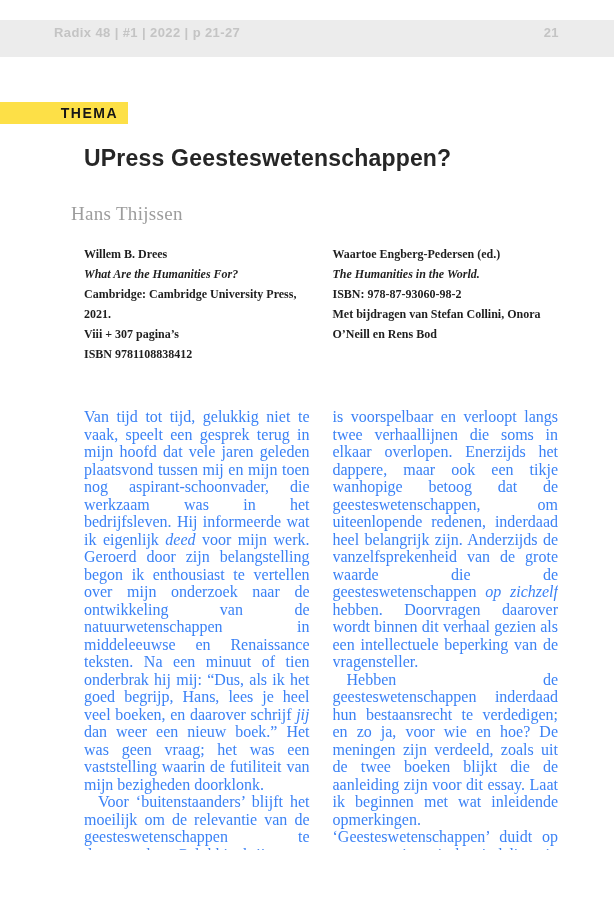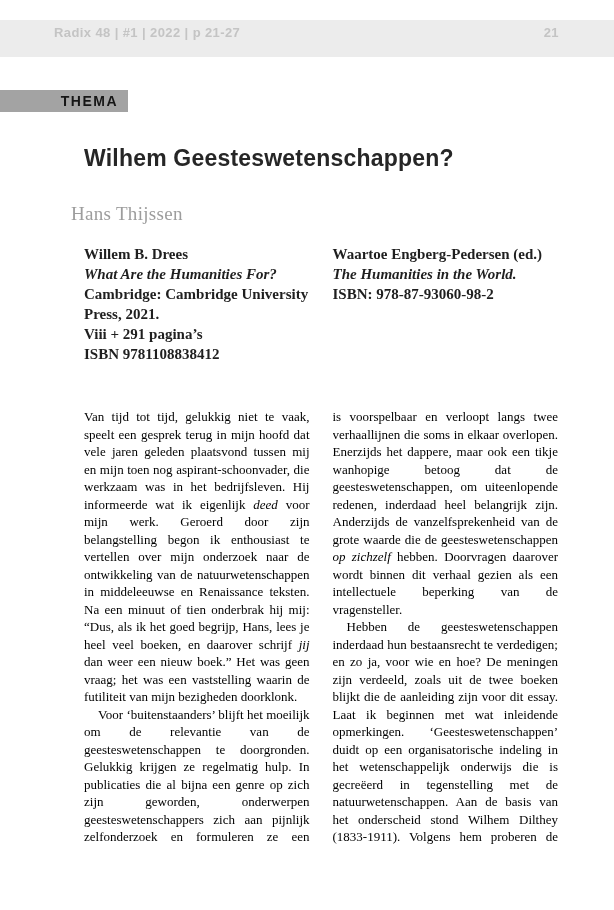--- a/index.html
+++ b/index.html
@@ -22,23 +22,23 @@
     align-items: center;
     padding: 0 55px 12px 54px;
     font-family: "Liberation Sans", sans-serif;
     font-weight: bold;
     font-size: 13px;
     letter-spacing: 0.4px;
     color: #c4c4c4;
   }
   .thema-band {
     position: absolute;
-    top: 90px; left: 0;
+    top: 102px; left: 0;
     width: 128px; height: 22px;
-    background: #a3a3a3;
+    background: #fde047;
     display: flex;
     align-items: center;
     justify-content: flex-end;
     padding-right: 10px;
   }
   .thema-band .label {
     font-family: "Liberation Sans", sans-serif;
     font-weight: bold;
     font-size: 14px;
     letter-spacing: 1.5px;
@@ -65,40 +65,40 @@
     position: absolute;
     top: 244px; left: 84px;
     width: 474px;
     display: flex;
     gap: 23px;
   }
   .book { width: 226px; }
   .cite-line {
     font-family: "Liberation Serif", serif;
     font-weight: bold;
-    font-size: 15px;
+    font-size: 12px;
     line-height: 20px;
     color: #1f1f1f;
   }
   .cite-line.italic { font-style: italic; }
   .body-cols {
     position: absolute;
     top: 408px; left: 84px;
     width: 474px;
     display: flex;
     gap: 23px;
   }
   .col {
     width: 226px;
     height: 442px;
     overflow: hidden;
     font-family: "Liberation Serif", serif;
-    font-size: 13px;
+    font-size: 16px;
     line-height: 17.5px;
-    color: #000000;
+    color: #3b82f6;
     text-align: justify;
     hyphens: auto;
     -webkit-hyphens: auto;
   }
   .col p { margin: 0; }
   .col p.indent { text-indent: 14px; }
   .col i { font-style: italic; }
 </style>
 </head>
 <body>
@@ -107,36 +107,37 @@
 
   <header class="header-bar">
     <span>Radix 48 | #1 | 2022 | p 21-27</span>
     <span>21</span>
   </header>
 
   <div class="thema-band">
     <span class="label">THEMA</span>
   </div>
 
-  <h1 class="title">Wilhem Geesteswetenschappen?</h1>
+  <h1 class="title">UPress Geesteswetenschappen?</h1>
 
   <div class="author">Hans Thijssen</div>
 
   <div class="books">
     <div class="book">
       <div class="cite-line">Willem B. Drees</div>
       <div class="cite-line italic">What Are the Humanities For?</div>
       <div class="cite-line">Cambridge: Cambridge University Press, 2021.</div>
-      <div class="cite-line">Viii + 291 pagina’s</div>
+      <div class="cite-line">Viii + 307 pagina’s</div>
       <div class="cite-line">ISBN 9781108838412</div>
     </div>
     <div class="book">
       <div class="cite-line">Waartoe Engberg-Pedersen (ed.)</div>
       <div class="cite-line italic">The Humanities in the World.</div>
       <div class="cite-line">ISBN: 978-87-93060-98-2</div>
+      <div class="cite-line">Met bijdragen van Stefan Collini, Onora O’Neill en Rens Bod</div>
     </div>
   </div>
 
   <div class="body-cols">
     <div class="col">
       <p lang="nl"><span>Van tijd tot tijd, gelukkig niet te vaak, speelt een gesprek terug in mijn hoofd dat vele jaren geleden plaatsvond tussen mij en mijn toen nog aspirant-schoonvader, die werkzaam was in het bedrijfsleven. Hij informeerde wat ik eigenlijk </span><i>deed</i><span> voor mijn werk. Geroerd door zijn belangstelling begon ik enthousiast te vertellen over mijn onderzoek naar de ontwikkeling van de natuurwetenschappen in middeleeuwse en Renaissance teksten. Na een minuut of tien onderbrak hij mij: “Dus, als ik het goed begrijp, Hans, lees je heel veel boeken, en daarover schrijf </span><i>jij</i><span> dan weer een nieuw boek.” Het was geen vraag; het was een vaststelling waarin de futiliteit van mijn bezigheden doorklonk.</span></p>
       <p lang="nl" class="indent"><span>Voor ‘buitenstaanders’ blijft het moeilijk om de relevantie van de geesteswetenschappen te doorgronden. Gelukkig krijgen ze regelmatig hulp. In publicaties die al bijna een genre op zich zijn geworden, onderwerpen geesteswetenschappers zich aan pijnlijk zelfonderzoek en formuleren ze een antwoord op de catechetische vraag waartoe ze bestaan. De plot van hun antwoord</span></p>
     </div>
     <div class="col">
       <p lang="nl"><span>is voorspelbaar en verloopt langs twee verhaallijnen die soms in elkaar overlopen. Enerzijds het dappere, maar ook een tikje wanhopige betoog dat de geesteswetenschappen, om uiteenlopende redenen, inderdaad heel belangrijk zijn. Anderzijds de vanzelfsprekenheid van de grote waarde die de geesteswetenschappen </span><i>op zichzelf</i><span> hebben. Doorvragen daarover wordt binnen dit verhaal gezien als een intellectuele beperking van de vragensteller.</span></p>

